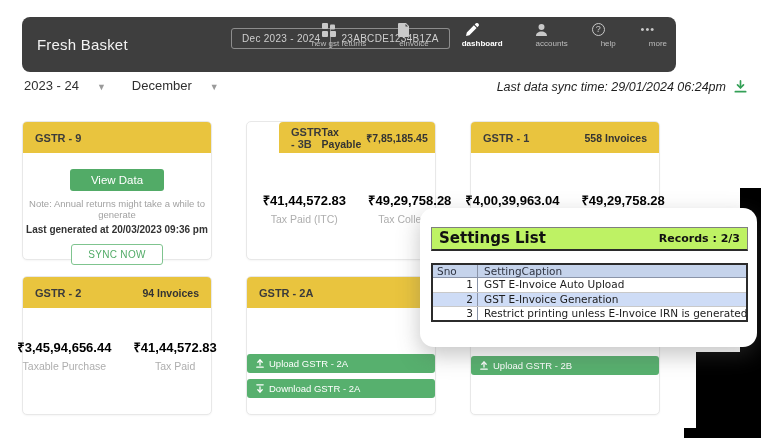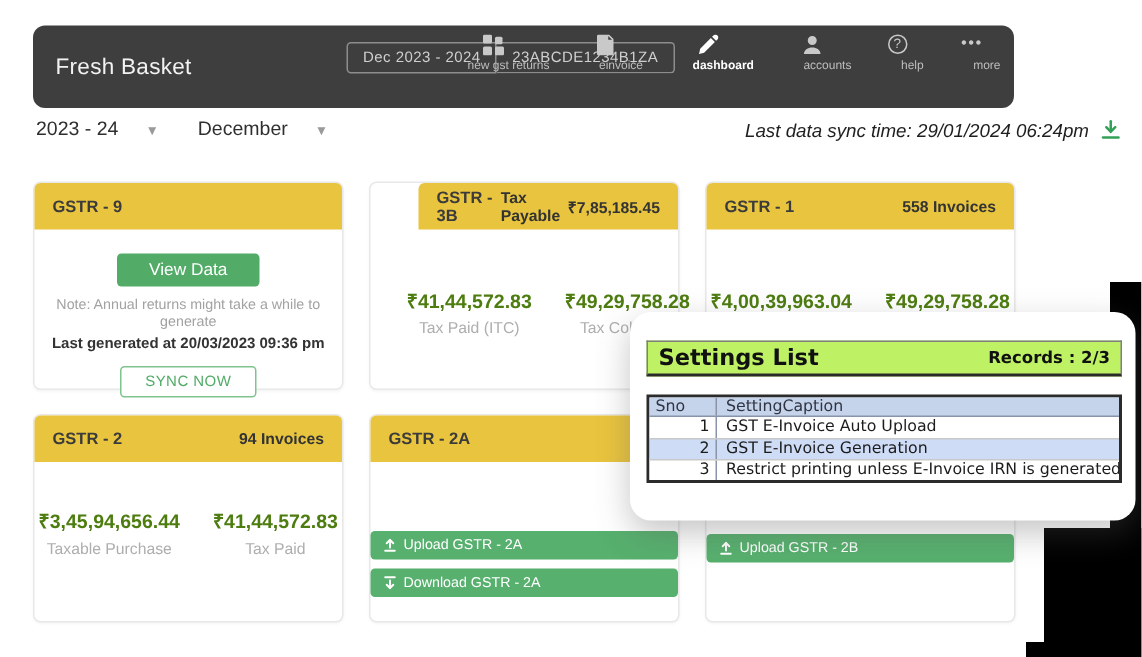--- a/index.html
+++ b/index.html
@@ -35,32 +35,32 @@
   
   .filter-row { position:absolute; left:24px; top:78px; display:flex; align-items:center; }
   .dropdown { display:flex; align-items:center; cursor:pointer; margin-right:26px;gap:12px; }
   .dd-label { font-size:13px; color:#2f2f2f; }
   .caret { font-size:9px; color:#9a9a9a; margin-left:6px; padding-top:2px; }
   .sync-row { position:absolute; top:79px; right:13px; display:flex; align-items:center; gap:7px;font-style:italic; }
   .sync-text { font-size:12.5px; color:#1f1f1f; }
   .dl-icon { width:15px; height:15px; display:block; }
   
   .card {
-    position:absolute; width:207px; height:139px; background:#fff;
+    position:absolute; width:190px; height:139px; background:#fff;
     border:1px solid #e8e8e8; border-radius:5px; box-shadow:0 1px 2px rgba(0,0,0,.04);
     z-index:1;
   }
   .card-header {
     height:31px; background:#e9c43e; border-radius:4px 4px 0 0;
     display:flex; align-items:center; justify-content:space-between;
     padding:0 12px; font-size:11px; font-weight:bold; color:#3b3b3b;
   }
   .hdr-right { display:flex; align-items:center; gap:5px; font-size:10.5px; font-weight:bold; color:#333; }
   .stats { display:flex; justify-content:center; gap:22px; text-align:center; }
-  .stat-value { font-size:13px; font-weight:bold; color:#4d7c0f; white-space:nowrap; }
+  .stat-value { font-size:13px; font-weight:bold; color:#000000; white-space:nowrap; }
   .stat-label { font-size:10.5px; color:#aeaeae; margin-top:4px; }
   .center-body { text-align:center; }
   .vd-btn {
     margin-top:16px; background:#52ab67; color:#fff; border:none; border-radius:3px;
     font-size:11.5px; padding:5px 21px; cursor:pointer; font-family:inherit;
   }
   .note { font-size:9.5px; color:#a2a2a2; margin-top:7px; }
   .gen { font-size:10px; font-weight:bold; color:#333; margin-top:4px; }
   .sync-btn {
     margin-top:9px; background:#fff; border:1px solid #7fc48f; color:#52ab67;

